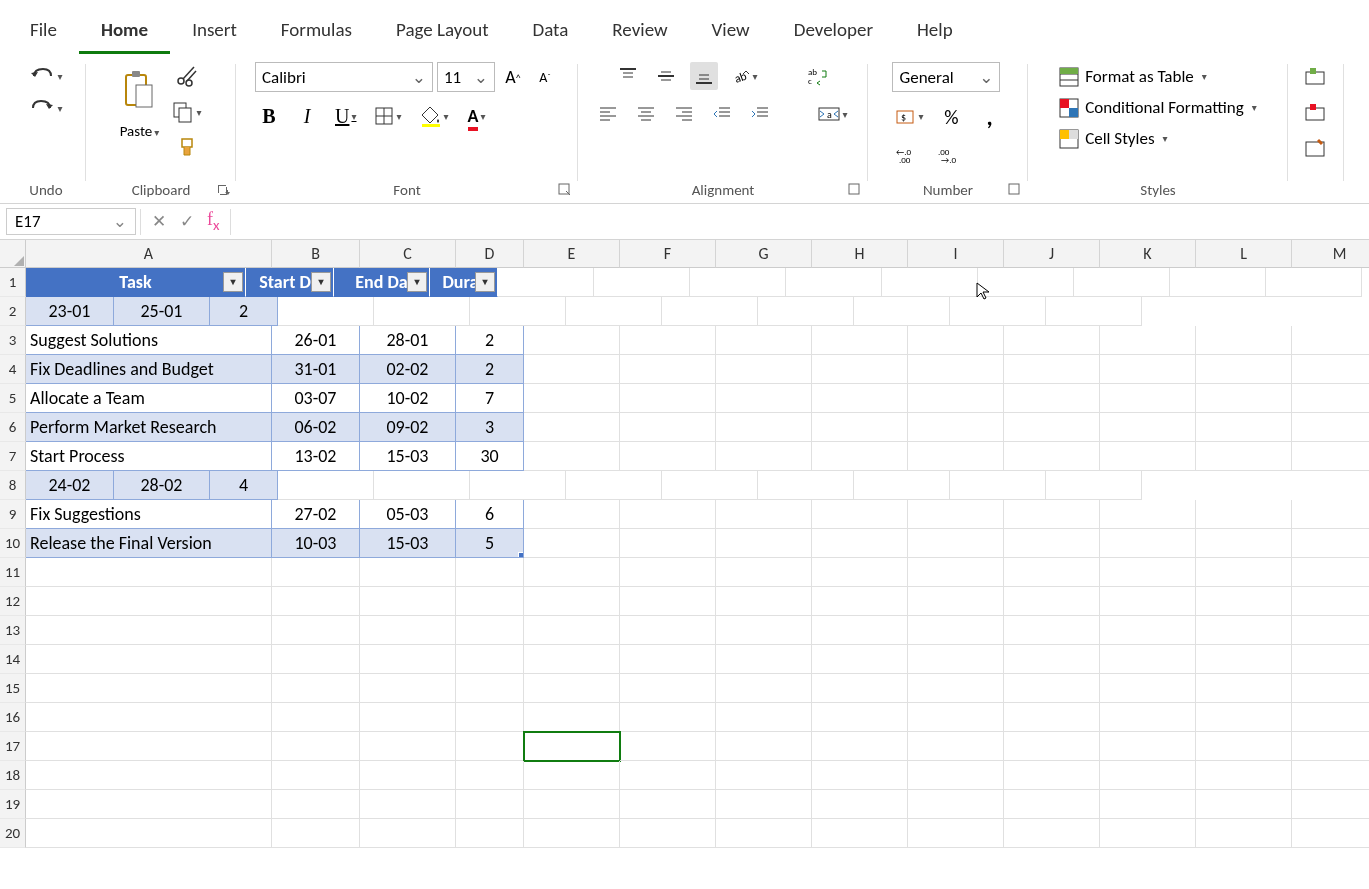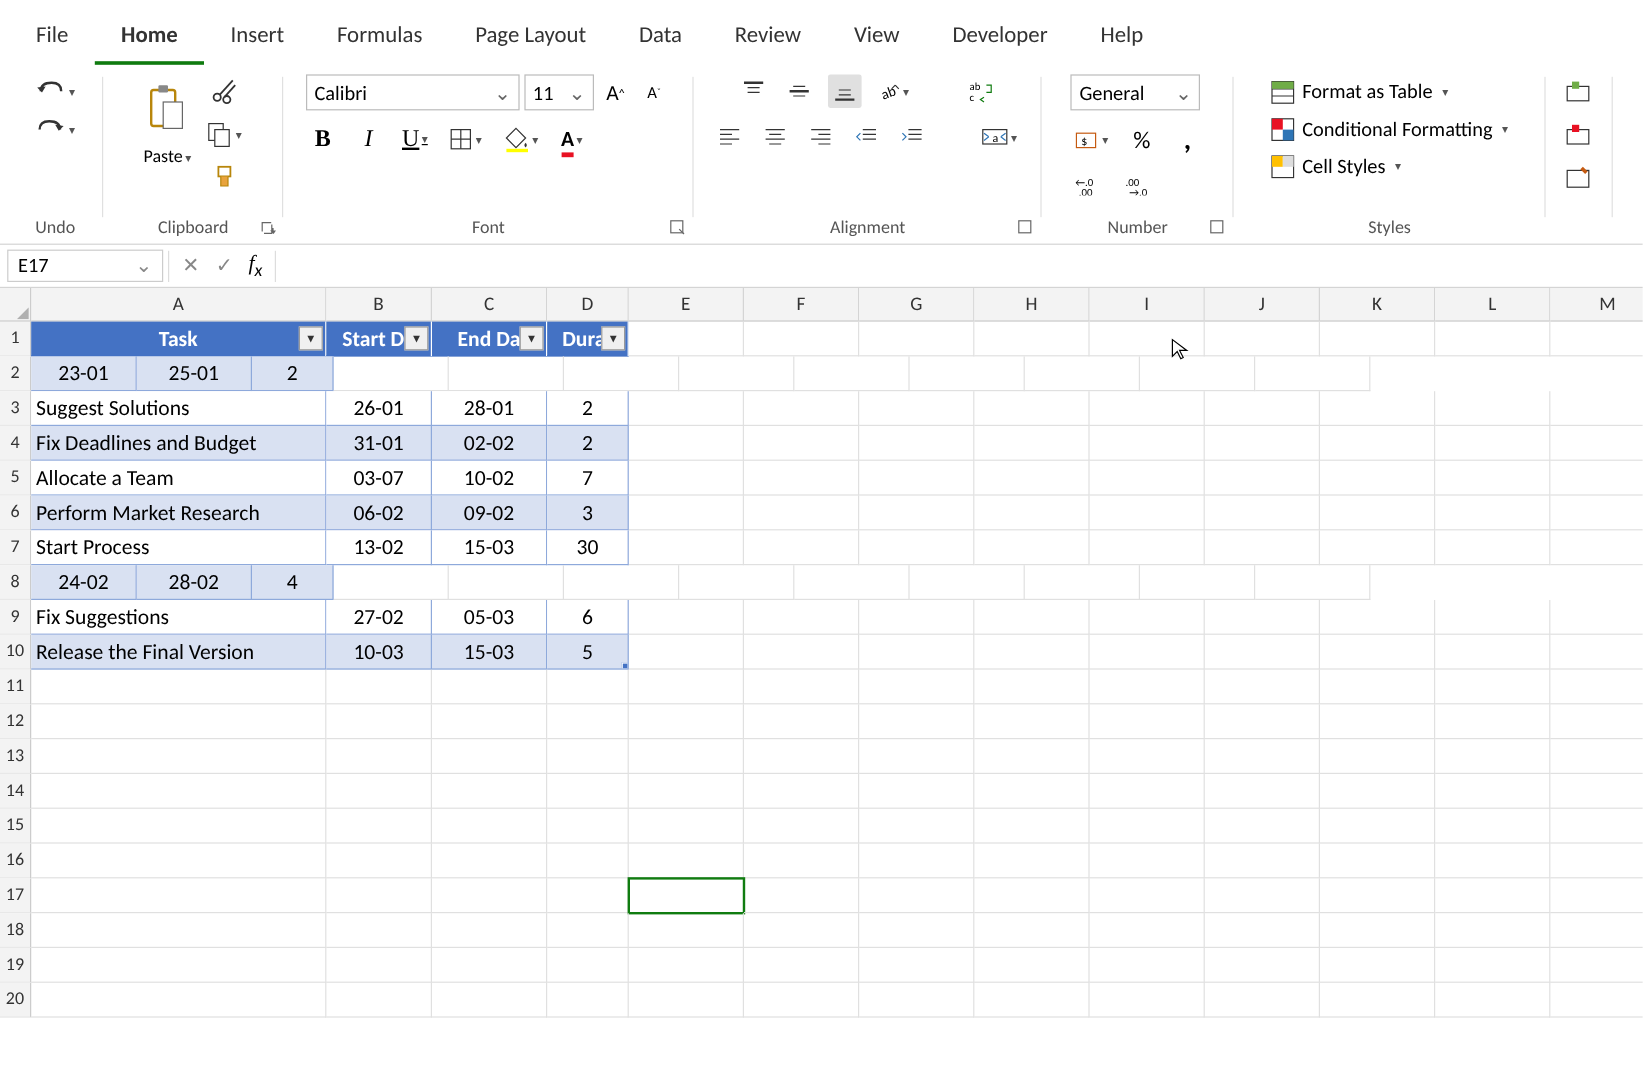--- a/index.html
+++ b/index.html
@@ -27,21 +27,21 @@
 .sel { border: 1px solid #bbb; background: #fff; padding: 2px 6px; font-size: 17px; height: 30px; display:flex; align-items:center; justify-content:space-between; }
 .sel::after { content:"⌄"; color:#666; margin-left:6px; }
 .styleItem { display:flex; align-items:center; gap:6px; font-size:17px; padding:4px 6px; cursor:pointer; }
 .styleItem svg { flex-shrink:0; }
 
 
 .fbar { display:flex; align-items:center; border-bottom:1px solid #d4d4d4; height:36px; }
 .name-box { width:130px; border:1px solid #ccc; margin:3px 0 3px 6px; padding:2px 8px; font-size:17px; display:flex; align-items:center; justify-content:space-between; }
 .name-box::after { content:"⌄"; color:#888; }
 .fbar .fxbtn { width:28px; text-align:center; color:#888; font-size:17px; }
-.fx-label { font-style: italic; font-family: "Times New Roman", serif; font-size:18px; padding:0 6px; color:#000000; }
+.fx-label { font-family: "Times New Roman", serif; font-size:18px; padding:0 6px; color:#ec4899; }
 .formula-input { flex:1; border:none; font-size:17px; padding:2px 6px; outline:none; }
 .fsep { width:1px; height:26px; background:#ddd; margin:0 4px; }
 
 
 .sheet { display:flex; height: calc(889px - 58px - 150px - 36px); overflow:hidden; }
 .corner { width:26px; height:28px; background:#f3f3f3; border-right:1px solid #ccc; border-bottom:1px solid #ccc; position:relative; }
 .corner svg { position:absolute; right:1px; bottom:1px; }
 .ch { height:28px; background:#f3f3f3; border-right:1px solid #d4d4d4; border-bottom:1px solid #ccc; text-align:center; font-size:16px; color:#333; line-height:28px; }
 .rowhdr { width:26px; background:#f3f3f3; border-right:1px solid #ccc; border-bottom:1px solid #e8e8e8; text-align:center; font-size:15px; color:#333; line-height:29px; }
 .grow { display:flex; height:29px; }
@@ -417,21 +417,21 @@
         <div class="ch" style="width: 96px;">I</div>
         <div class="ch" style="width: 96px;">J</div>
         <div class="ch" style="width: 96px;">K</div>
         <div class="ch" style="width: 96px;">L</div>
         <div class="ch" style="width: 96px;">M</div>
       </div>
 
     <div id="gridrows">
         <div class="grow">
           <div class="rowhdr">1</div>
-          <div class="cell thdr" style="width: 246px; position: relative;">Task<div class="filter"></div></div>
+          <div class="cell thdr" style="width: 220px; position: relative;">Task<div class="filter"></div></div>
           <div class="cell thdr" style="width: 88px; position: relative;">Start Da<div class="filter"></div></div>
           <div class="cell thdr" style="width: 96px; position: relative;">End Da<div class="filter"></div></div>
           <div class="cell thdr" style="width: 68px; position: relative;">Durat<div class="filter"></div></div>
           <div class="cell" style="width: 96px; position: relative;"></div>
           <div class="cell" style="width: 96px; position: relative;"></div>
           <div class="cell" style="width: 96px; position: relative;"></div>
           <div class="cell" style="width: 96px; position: relative;"></div>
           <div class="cell" style="width: 96px; position: relative;"></div>
           <div class="cell" style="width: 96px; position: relative;"></div>
           <div class="cell" style="width: 96px; position: relative;"></div>

